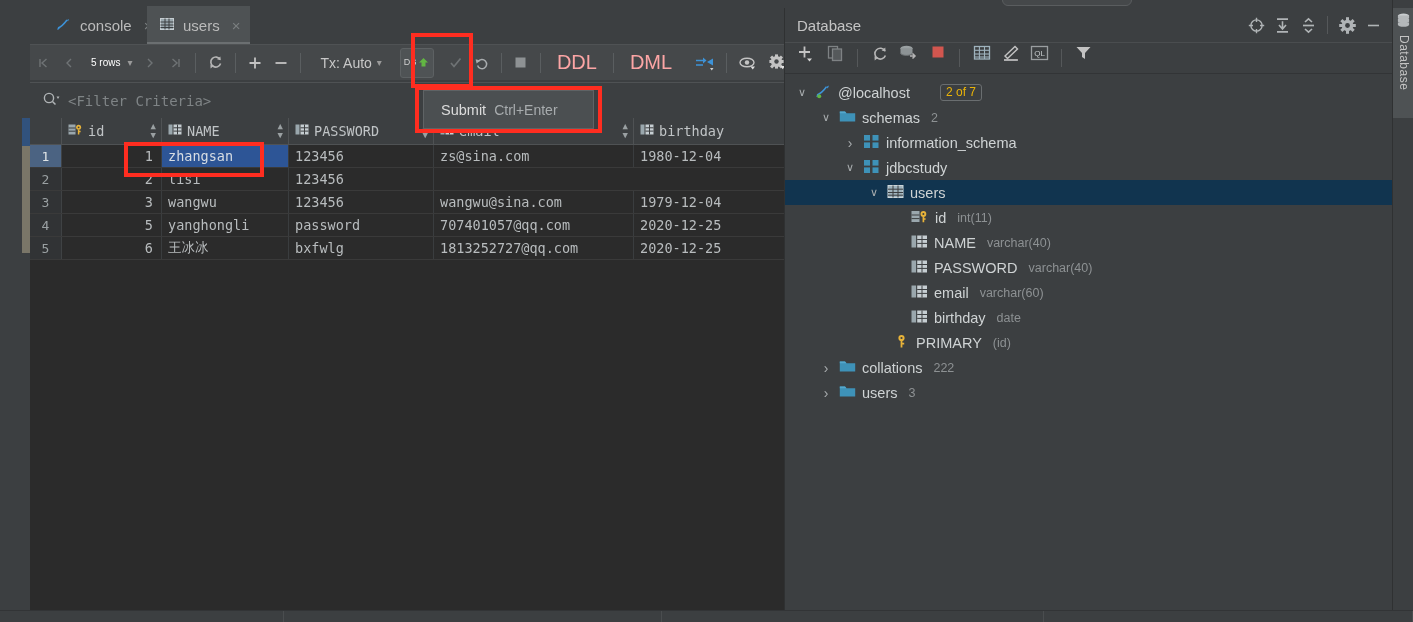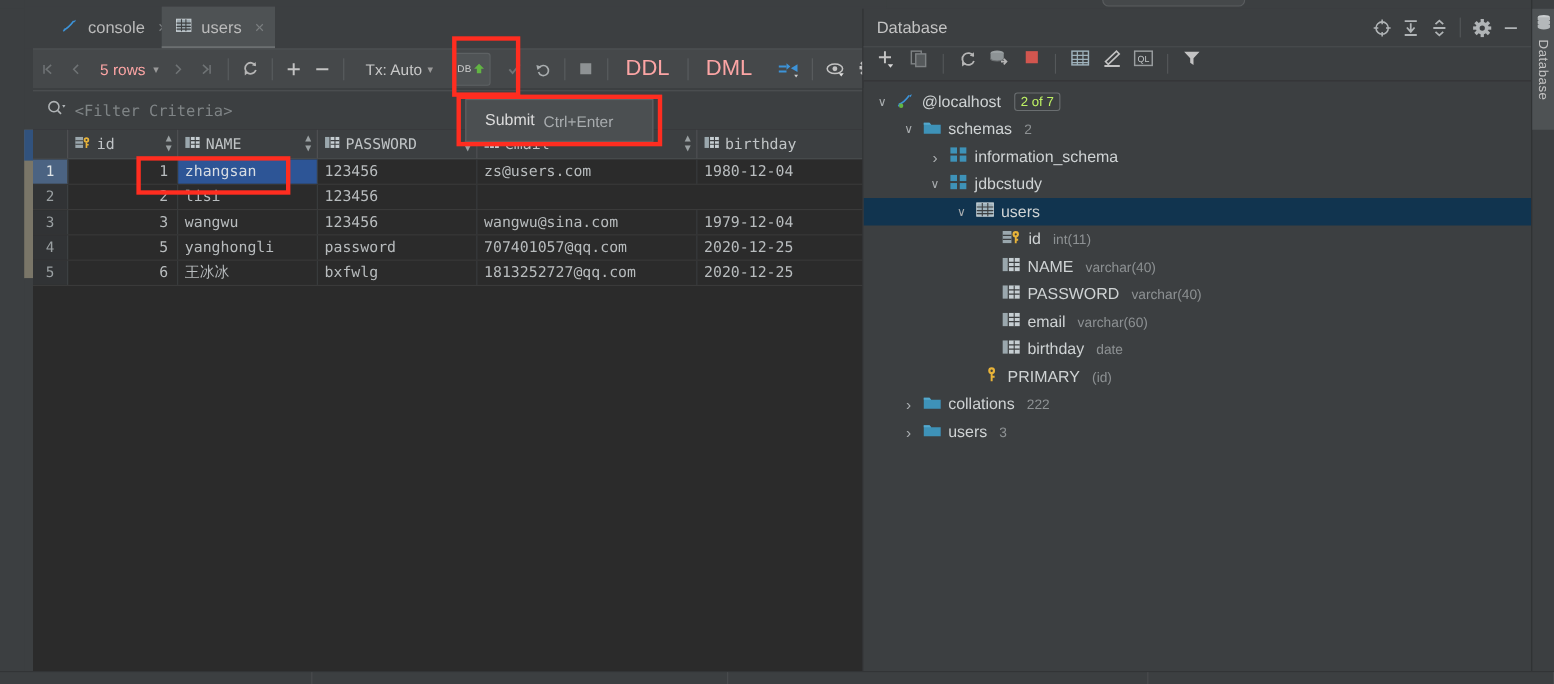--- a/index.html
+++ b/index.html
@@ -43,21 +43,21 @@
     position:absolute; left:8px; top:44px; width:776px; height:36px;
     background:#45484a; border-top:1px solid #4f5254;
     display:flex; align-items:center; color:#c0c0c0; font-size:14px;
   }
   .tb-btn {
     height:30px; min-width:26px; display:flex; align-items:center; justify-content:center;
     padding:0 5px; color:#b5b5b5; cursor:pointer; user-select:none; font-size:14px;
   }
   .tb-btn.dim { color:#6f7375; }
   .tb-sep { width:1px; height:20px; background:#5a5e60; margin:0 6px; }
-  .rows-label { font-size:14px; color:#fca5a5; padding:0 4px; }
+  .rows-label { font-size:10px; color:#ffffff; padding:0 4px; }
   .caret { font-size:10px; color:#9a9a9a; margin-left:3px; }
   .tx-label { font-size:14px; color:#c8c8c8; padding:0 2px 0 8px; }
 
   .db-submit-btn {
     width:34px; height:30px; background:#4f5355; border:1px solid #5d6163; border-radius:3px;
     display:flex; align-items:center; justify-content:center; gap:0px;
   }
   .db-submit-btn .dbtxt { font-size:9px; color:#cfcfcf; letter-spacing:.3px; line-height:9px; }
   .ddl-dml { font-size:20px; color:#fca5a5; padding:0 10px; cursor:pointer; }
 
@@ -130,22 +130,22 @@
   .tnode {
     height:25px; display:flex; align-items:center; gap:6px; font-size:14.5px;
     color:#c8cccd; cursor:pointer; padding-right:6px; white-space:nowrap;
   }
   .tnode.sel { background:#11344f; }
   .twist { width:14px; flex:none; display:flex; align-items:center; justify-content:center; color:#a9adaf; font-size:11px; }
   .twist.none { visibility:hidden; }
   .tlabel { color:#cfd3d4; }
   .tmeta { color:#8d9193; font-size:12.5px; margin-left:5px; }
   .tbadge {
-    color:#bef264; font-size:12px; border:1px solid #6a6e70; border-radius:3px;
-    padding:0px 5px; margin-left:6px; line-height:15px;
+    color:#eab308; font-size:12px; border:1px solid #6a6e70; border-radius:3px;
+    padding:0px 5px; margin-left:24px; line-height:15px;
   }
 
   
   .rstrip { position:absolute; left:1392px; top:0; width:21px; height:622px; background:#3c3f41; border-left:1px solid #2f3132; }
   .rstrip-tab {
     position:absolute; left:0; top:8px; width:21px; height:110px; background:#4e5254;
     display:flex; flex-direction:column; align-items:center; padding-top:5px; gap:3px;
   }
   .rstrip-label {
     writing-mode:vertical-rl; font-size:12px; color:#c4c4c4; letter-spacing:.5px;
@@ -449,21 +449,21 @@
         </div>
       </div>
 
       <div class="grid-body">
 
         <div class="grow">
           <div class="gutter-c sel">1</div>
           <div class="cell c-id num">1</div>
           <div class="cell c-name selected">zhangsan</div>
           <div class="cell c-pass">123456</div>
-          <div class="cell c-mail">zs@users.com</div>
+          <div class="cell c-mail">zs@sina.com</div>
           <div class="cell c-bday">1980-12-04</div>
         </div>
 
         <div class="grow">
           <div class="gutter-c">2</div>
           <div class="cell c-id num">2</div>
           <div class="cell c-name">lisi</div>
           <div class="cell c-pass">123456</div>
         </div>
 

